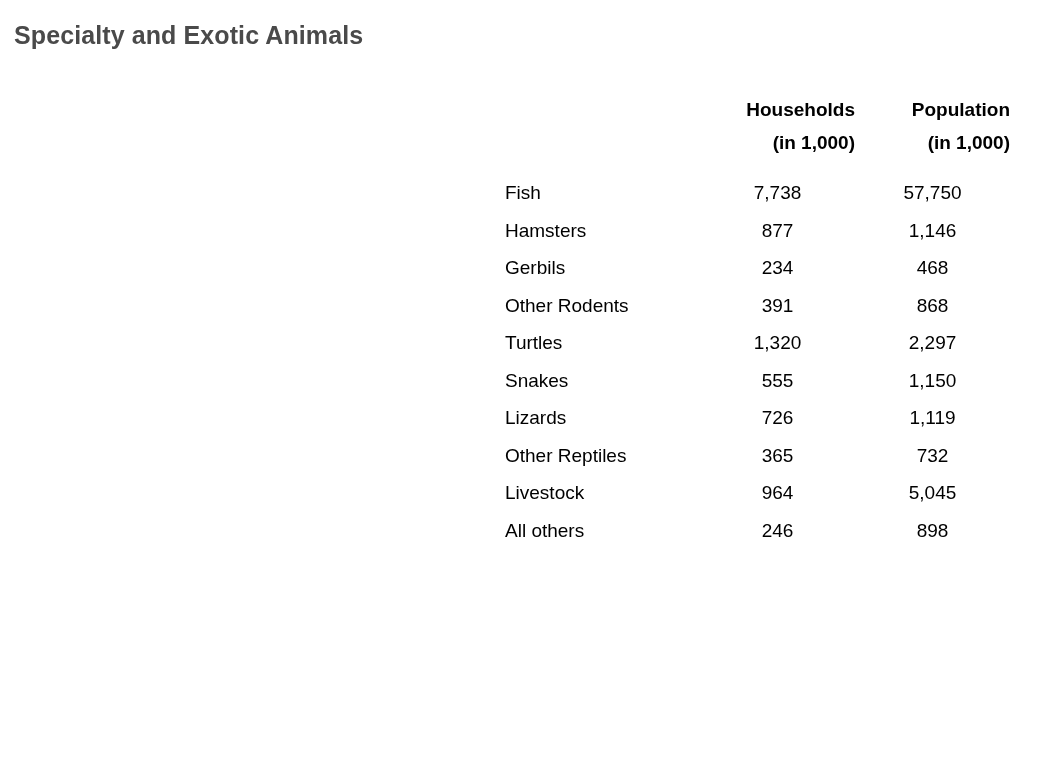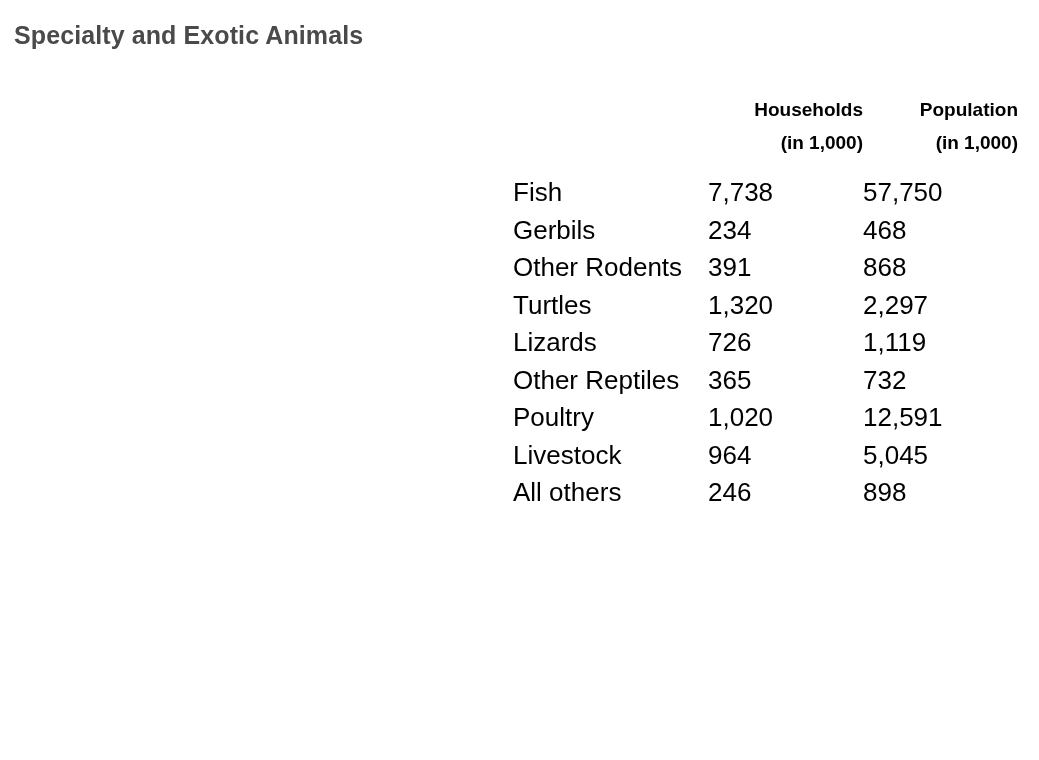--- a/index.html
+++ b/index.html
@@ -37,21 +37,20 @@
     position: absolute;
     left: 0;
     top: 100px;
     width: 1010px;
   }
 
   table.data-table {
     border-collapse: collapse;
     width: 1010px;
     table-layout: fixed;
-    margin-left: 8px;
   }
 
   table.data-table col.c-spacer { width: 505px; }
   table.data-table col.c-label  { width: 195px; }
   table.data-table col.c-num    { width: 155px; }
 
   table.data-table th,
   table.data-table td {
     padding: 0;
     vertical-align: top;
@@ -71,31 +70,31 @@
   }
   th.col-head .head-line-2 {
     display: block;
     white-space: nowrap;
     padding-top: 14px;
   }
   th.blank-head { }
 
   tbody tr td {
     height: 37.5px;
-    font-size: 26px;
+    font-size: 19px;
     font-weight: normal;
     line-height: 37.5px;
   }
   td.row-label {
     text-align: left;
     white-space: nowrap;
     padding-left: 0;
   }
   td.row-num {
-    text-align: left;
+    text-align: center;
     white-space: nowrap;
   }
   td.spacer-cell { }
 
   tbody tr:first-child td { padding-top: 22px; }
 </style>
 </head>
 <body>
 
 <div class="page">
@@ -126,53 +125,59 @@
       </thead>
       <tbody>
         <tr>
           <td class="spacer-cell"></td>
           <td class="row-label">Fish</td>
           <td class="row-num">7,738</td>
           <td class="row-num">57,750</td>
         </tr>
         <tr>
           <td class="spacer-cell"></td>
+          <td class="row-label">Hamsters</td>
+          <td class="row-num">877</td>
+          <td class="row-num">1,146</td>
+        </tr>
+        <tr>
+          <td class="spacer-cell"></td>
           <td class="row-label">Gerbils</td>
           <td class="row-num">234</td>
           <td class="row-num">468</td>
         </tr>
         <tr>
           <td class="spacer-cell"></td>
           <td class="row-label">Other Rodents</td>
           <td class="row-num">391</td>
           <td class="row-num">868</td>
         </tr>
         <tr>
           <td class="spacer-cell"></td>
           <td class="row-label">Turtles</td>
           <td class="row-num">1,320</td>
           <td class="row-num">2,297</td>
         </tr>
         <tr>
           <td class="spacer-cell"></td>
+          <td class="row-label">Snakes</td>
+          <td class="row-num">555</td>
+          <td class="row-num">1,150</td>
+        </tr>
+        <tr>
+          <td class="spacer-cell"></td>
           <td class="row-label">Lizards</td>
           <td class="row-num">726</td>
           <td class="row-num">1,119</td>
         </tr>
         <tr>
           <td class="spacer-cell"></td>
           <td class="row-label">Other Reptiles</td>
           <td class="row-num">365</td>
           <td class="row-num">732</td>
-        </tr>
-        <tr>
-          <td class="spacer-cell"></td>
-          <td class="row-label">Poultry</td>
-          <td class="row-num">1,020</td>
-          <td class="row-num">12,591</td>
         </tr>
         <tr>
           <td class="spacer-cell"></td>
           <td class="row-label">Livestock</td>
           <td class="row-num">964</td>
           <td class="row-num">5,045</td>
         </tr>
         <tr>
           <td class="spacer-cell"></td>
           <td class="row-label">All others</td>

